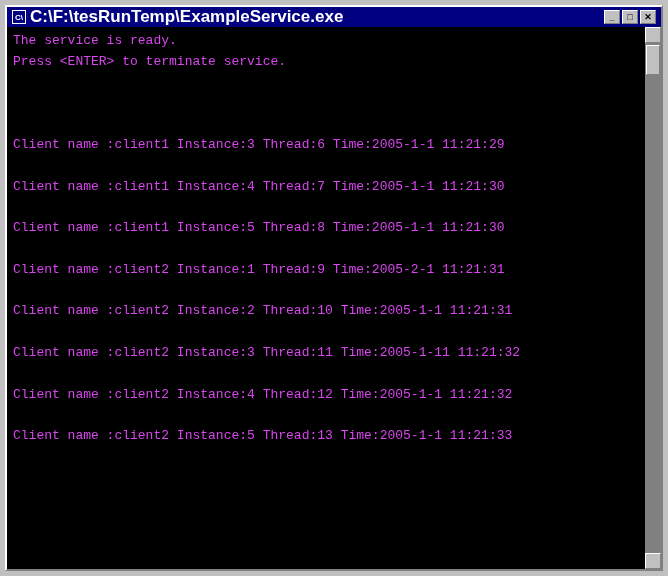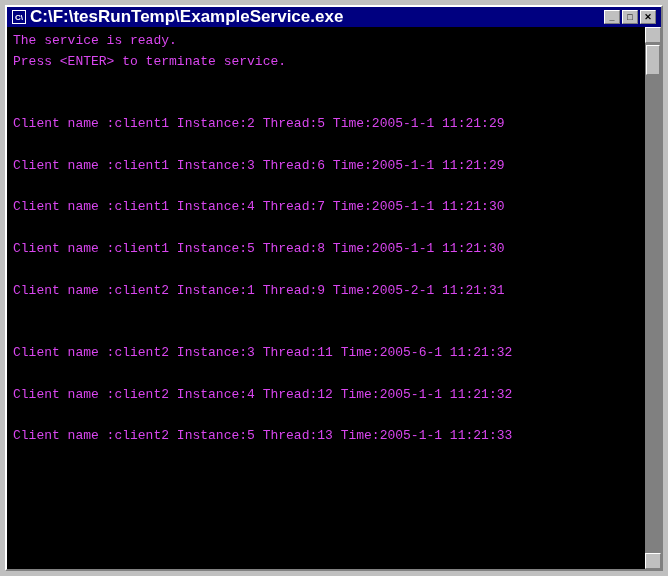--- a/index.html
+++ b/index.html
@@ -165,32 +165,32 @@
       <div class="title-btn">✕</div>
     </div>
   </div>
 
   <div class="console-area">
     <div id="console-lines">
     <div class="console-line">The service is ready.</div>
         <div class="console-line">Press &lt;ENTER&gt; to terminate service.</div>
         <div class="console-line">&nbsp;</div>
         <div class="console-line">&nbsp;</div>
-        <div class="console-line">Client name :client1 Instance:2 Thread:5 Time:2005-1-1 11:21:29</div>
         <div class="console-line">&nbsp;</div>
         <div class="console-line">Client name :client1 Instance:3 Thread:6 Time:2005-1-1 11:21:29</div>
         <div class="console-line">&nbsp;</div>
         <div class="console-line">Client name :client1 Instance:4 Thread:7 Time:2005-1-1 11:21:30</div>
         <div class="console-line">&nbsp;</div>
         <div class="console-line">Client name :client1 Instance:5 Thread:8 Time:2005-1-1 11:21:30</div>
         <div class="console-line">&nbsp;</div>
         <div class="console-line">Client name :client2 Instance:1 Thread:9 Time:2005-2-1 11:21:31</div>
         <div class="console-line">&nbsp;</div>
-        <div class="console-line">&nbsp;</div>
-        <div class="console-line">Client name :client2 Instance:3 Thread:11 Time:2005-6-1 11:21:32</div>
+        <div class="console-line">Client name :client2 Instance:2 Thread:10 Time:2005-1-1 11:21:31</div>
+        <div class="console-line">&nbsp;</div>
+        <div class="console-line">Client name :client2 Instance:3 Thread:11 Time:2005-1-11 11:21:32</div>
         <div class="console-line">&nbsp;</div>
         <div class="console-line">Client name :client2 Instance:4 Thread:12 Time:2005-1-1 11:21:32</div>
         <div class="console-line">&nbsp;</div>
         <div class="console-line">Client name :client2 Instance:5 Thread:13 Time:2005-1-1 11:21:33</div>
       </div>
     <div class="scrollbar">
       <div class="scrollbar-btn">▲</div>
       <div class="scrollbar-track">
         <div class="scrollbar-thumb"></div>
       </div>

